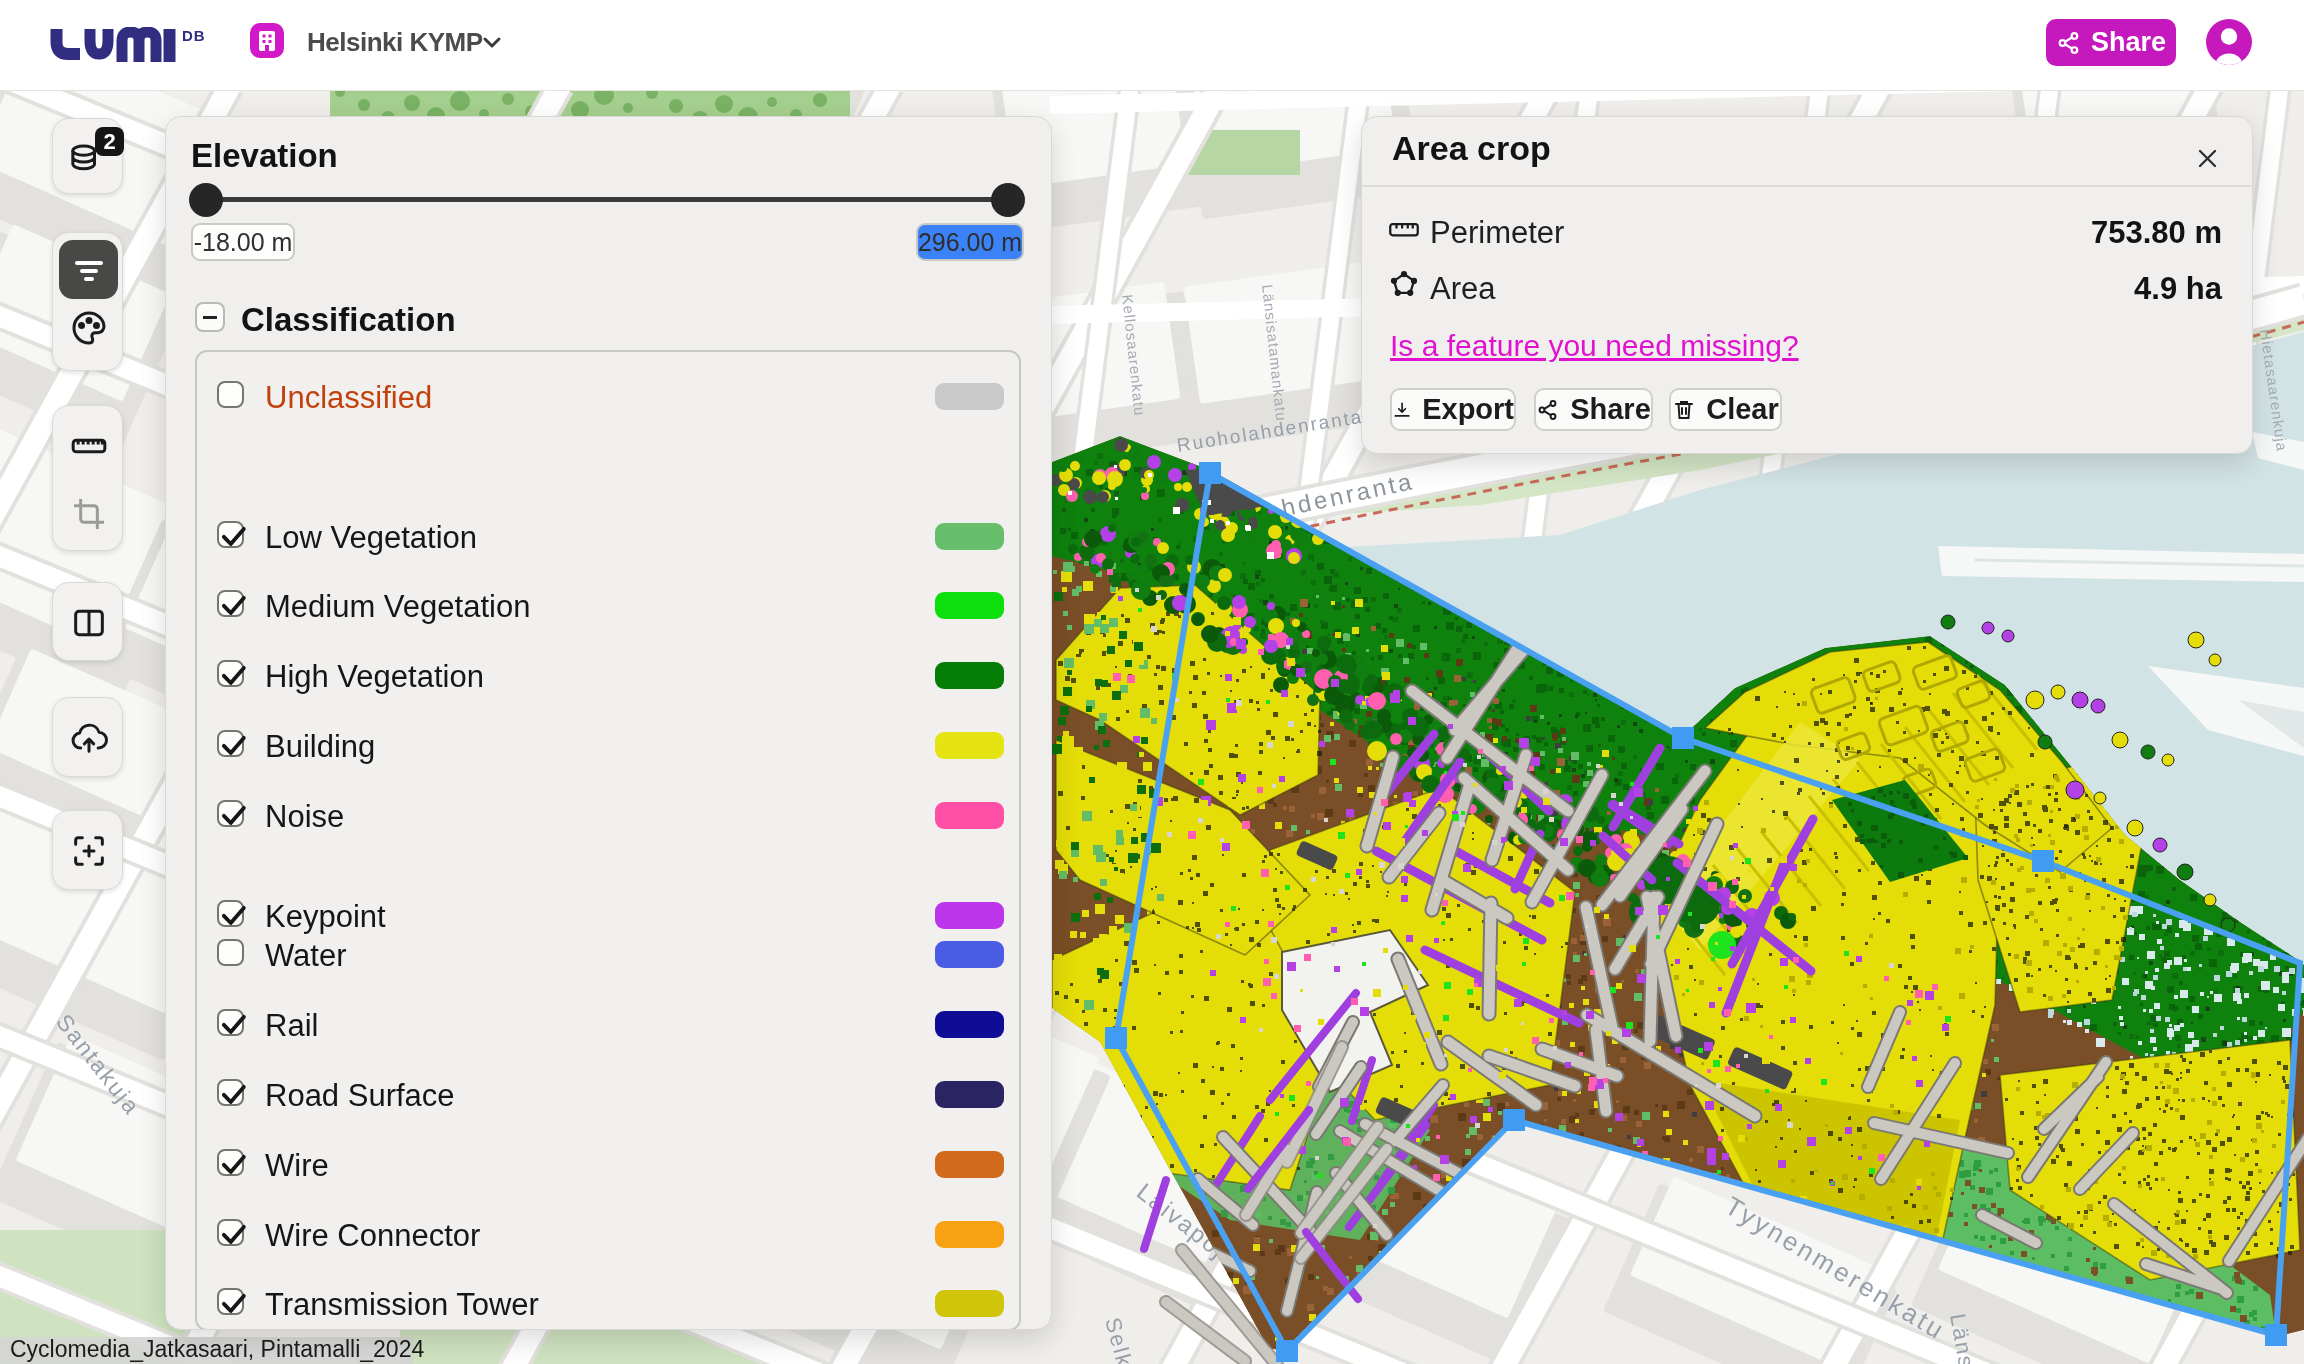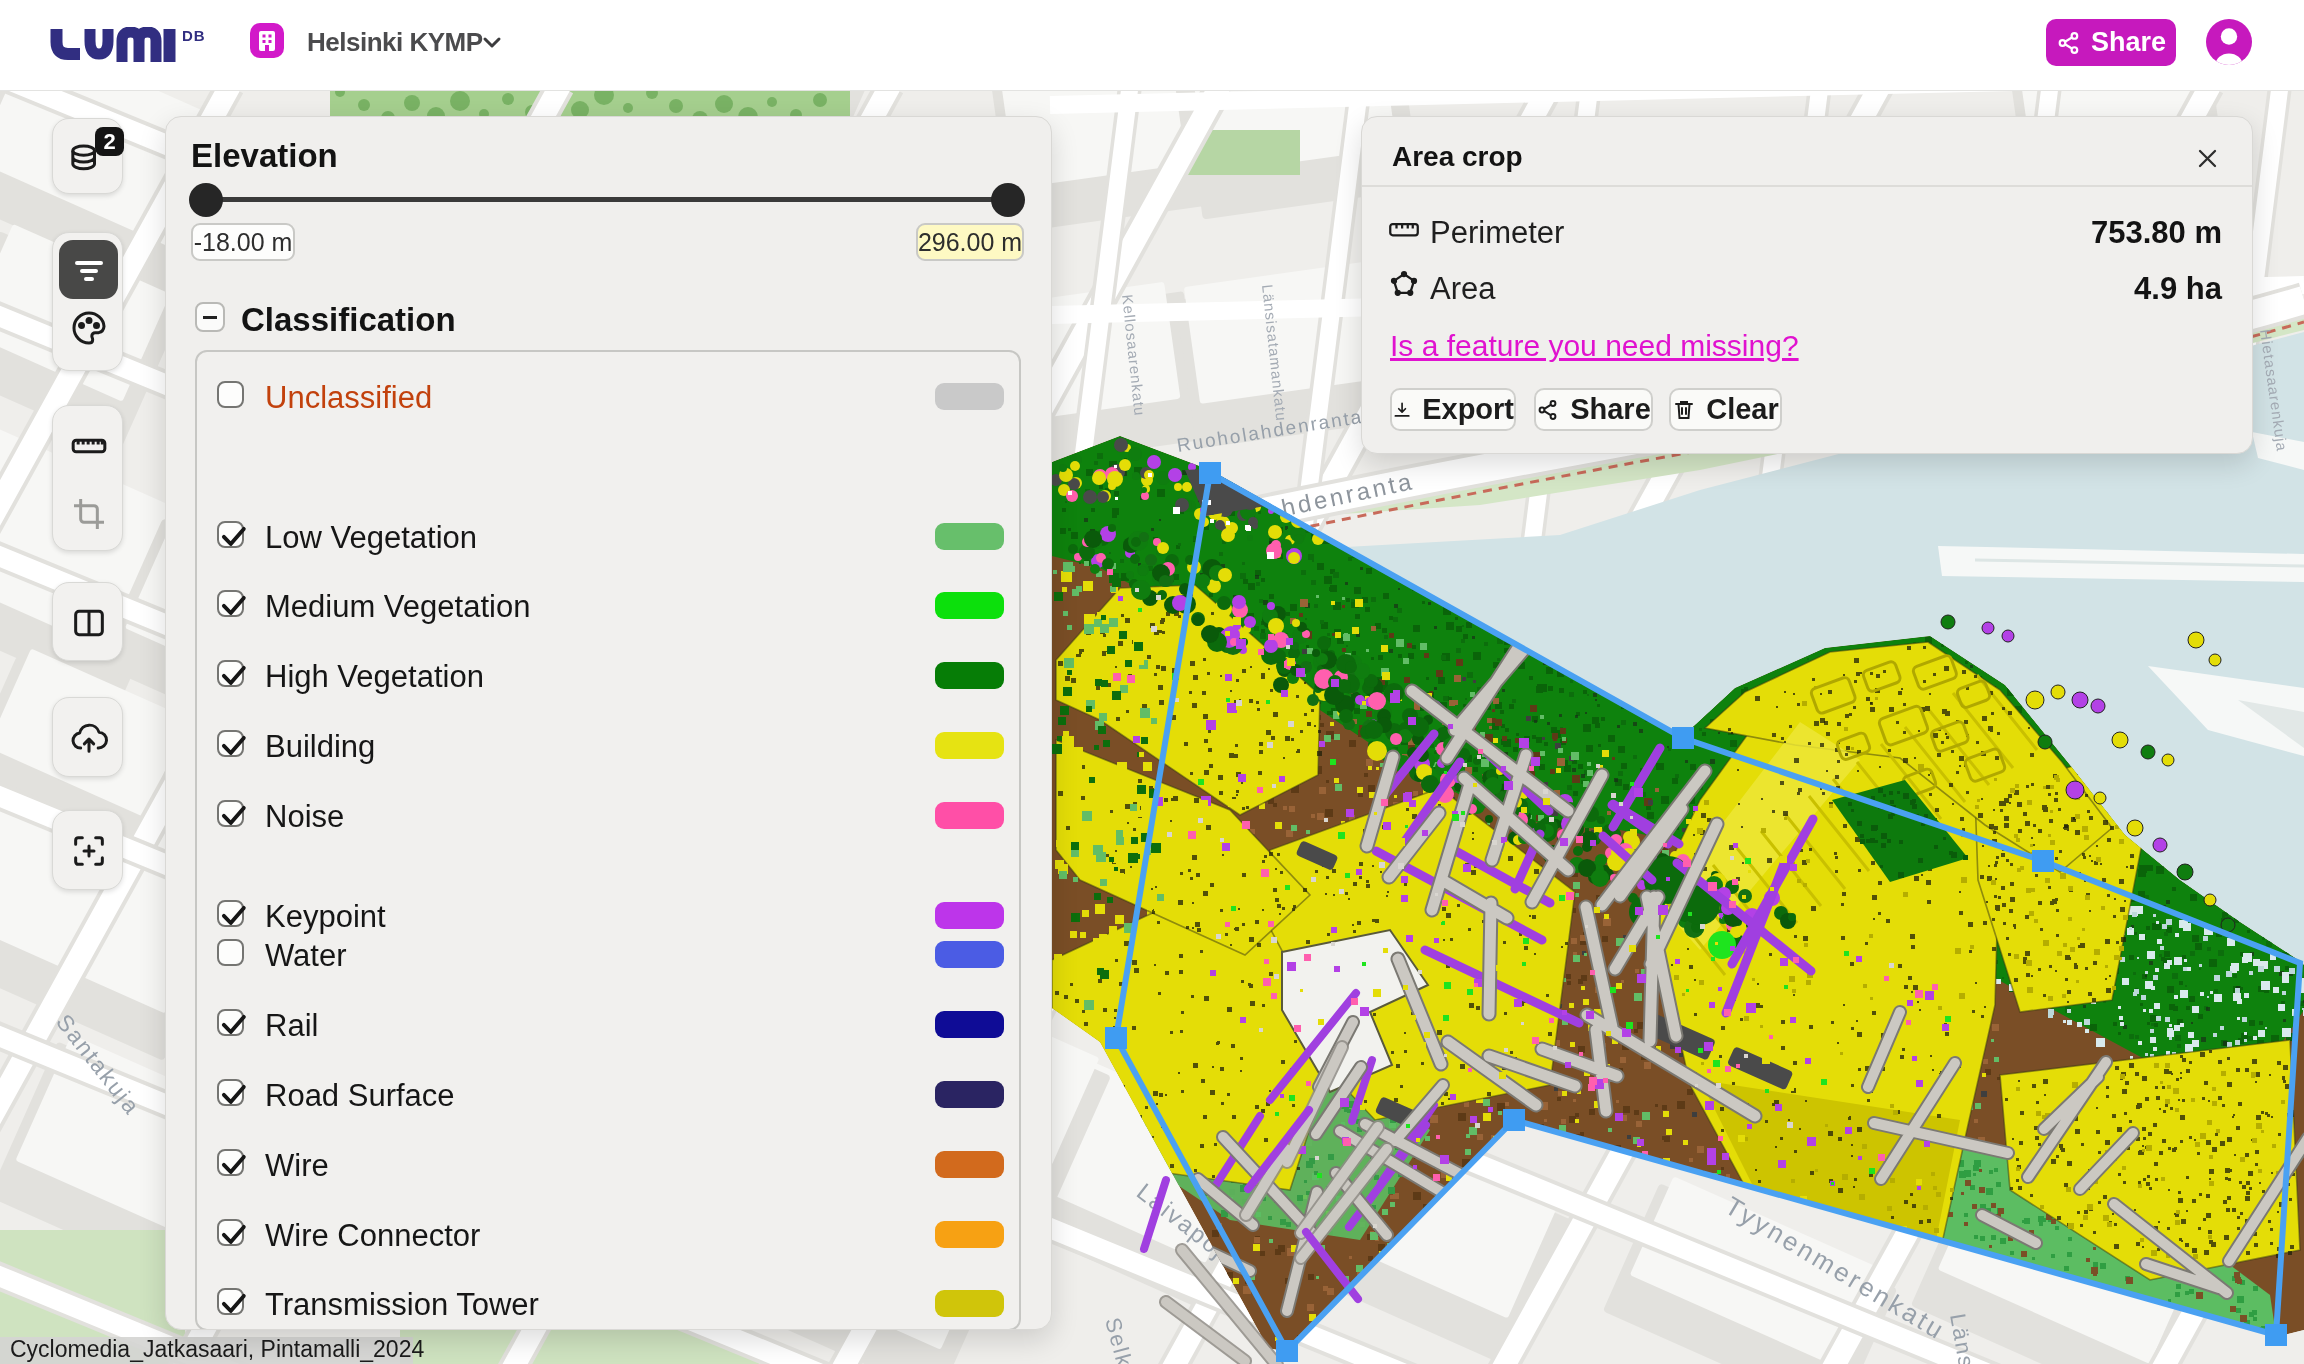--- a/index.html
+++ b/index.html
@@ -776,21 +776,21 @@
     <path d="M4 8V5.5A1.5 1.5 0 0 1 5.5 4H8M16 4h2.5A1.5 1.5 0 0 1 20 5.5V8M20 16v2.5a1.5 1.5 0 0 1-1.5 1.5H16M8 20H5.5A1.5 1.5 0 0 1 4 18.5V16M12 9v6M9 12h6"></path>
   </svg>
 </div>
 
 <div class="panel" style="left:165px;top:116px;width:887px;height:1214px;overflow:hidden">
   <div class="abs" style="left:25px;top:20px;font-size:33px;font-weight:700;color:#131313">Elevation</div>
   <div class="abs" style="left:40px;top:80px;width:802px;height:5px;background:#3a3a3a;border-radius:3px"></div>
   <div class="abs" style="left:23px;top:66px;width:34px;height:34px;background:#262626;border-radius:50%"></div>
   <div class="abs" style="left:825px;top:66px;width:34px;height:34px;background:#262626;border-radius:50%"></div>
   <div class="abs" style="left:25px;top:106px;width:104px;height:38px;background:#fdfdfc;border:2px solid #c9c9c6;border-radius:9px;display:flex;align-items:center;justify-content:center;font-size:25px;white-space:nowrap;color:#2e2e2e">-18.00 m</div>
-  <div class="abs" style="left:750px;top:106px;width:108px;height:38px;background:#fef9c3;border:2px solid #c9c9c6;border-radius:9px;display:flex;align-items:center;justify-content:center;font-size:25px;white-space:nowrap;color:#2e2e2e">296.00 m</div>
+  <div class="abs" style="left:750px;top:106px;width:108px;height:38px;background:#3b82f6;border:2px solid #c9c9c6;border-radius:9px;display:flex;align-items:center;justify-content:center;font-size:25px;white-space:nowrap;color:#2e2e2e">296.00 m</div>
   <div class="abs" style="left:29px;top:185px;width:30px;height:30px;background:#fbfbfa;border:2px solid #b9b9b6;border-radius:8px">
       <div style="position:absolute;left:6px;top:12px;width:14px;height:3px;background:#222"></div>
     </div>
   <div class="abs" style="left:75px;top:184px;font-size:33px;font-weight:700;color:#131313">Classification</div>
   <div class="abs" style="left:29px;top:233px;width:826px;height:981px;border:2px solid #c7c7c4;border-radius:12px;background:#f1f0ee">
 <div style="position:absolute;left:0;top:10px;width:100%;height:70px">
 <div style="position:absolute;left:20px;top:19px;width:27px;height:27px;background:#fdfdfc;border:2px solid #757572;border-radius:8px"></div>
 <div style="position:absolute;left:68px;top:18px;font-size:31px;color:#c2410c">Unclassified</div>
 <div style="position:absolute;left:738px;top:21px;width:69px;height:27px;border-radius:9px;background:#c9c9c9"></div>
 </div>
@@ -895,21 +895,21 @@
             <path d="M5 13l5 5.2 9.5-11" stroke="#161616" stroke-width="2.8" fill="none" stroke-linecap="round" stroke-linejoin="round"></path>
           </svg>
         </div>
 <div style="position:absolute;left:68px;top:18px;font-size:31px;color:#161616">Transmission Tower</div>
 <div style="position:absolute;left:738px;top:21px;width:69px;height:27px;border-radius:9px;background:#d0c50a"></div>
 </div>
   </div>
 </div>
 
 <div class="panel" style="left:1361px;top:116px;width:892px;height:338px">
-  <div class="abs" style="left:30px;top:24px;font-size:28px;font-weight:700;color:#131313">Area crop</div>
+  <div class="abs" style="left:30px;top:12px;font-size:34px;font-weight:700;color:#131313">Area crop</div>
   <svg class="abs" style="left:2193px;top:0" width="0" height="0"></svg>
   <svg class="abs" style="left:830px;top:26px" width="30" height="30" viewBox="0 0 30 30">
       <path d="M8 8l15 15M23 8L8 23" stroke="#2e2e2e" stroke-width="2.3" stroke-linecap="round"></path>
     </svg>
   <div class="abs" style="left:0;top:68px;width:100%;height:2px;background:#dddcd9"></div>
   <svg class="abs" style="left:27px;top:100px" width="30" height="24" viewBox="0 0 24 18" fill="none" stroke="#1b1b1b" stroke-width="1.8">
       <rect x="1" y="5" width="22" height="9" rx="2"></rect>
       <path d="M6 5v3.5M10.5 5v3.5M15 5v3.5M19 5v3.5"></path>
     </svg>
   <div class="abs" style="left:68px;top:98px;font-size:31px;color:#1f1f1f">Perimeter</div>

